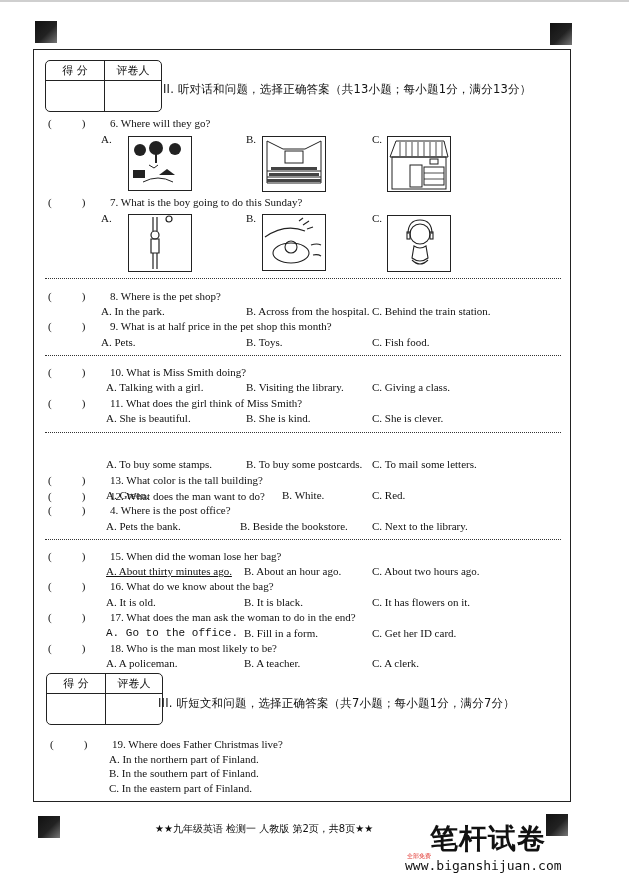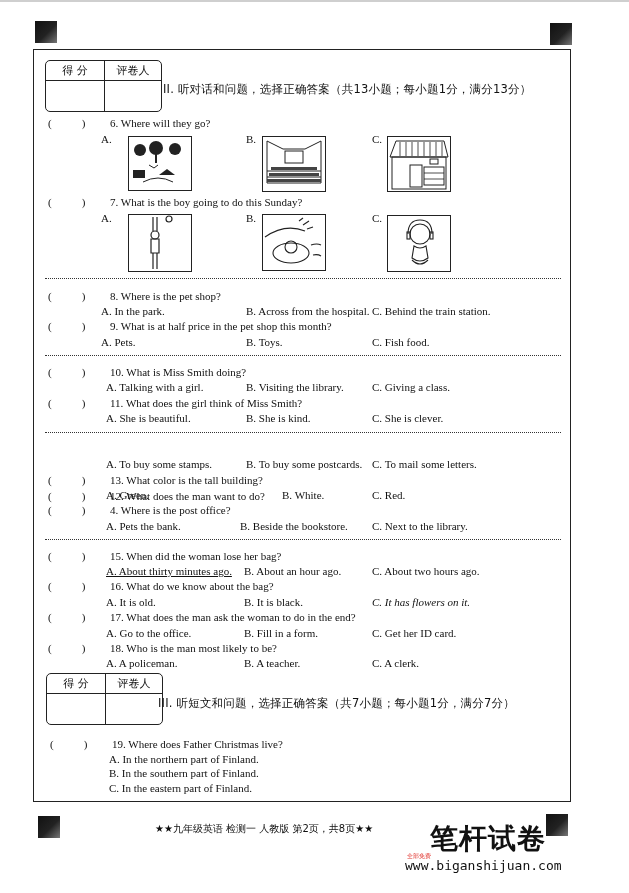--- a/index.html
+++ b/index.html
@@ -175,23 +175,23 @@
 
 <div class="dots" style="top:539px;"></div>
 
 <div class="q" style="left:48px;top:550px;"><span class="paren"><span>(</span><span style="margin-left:30px">)</span></span><span>15.</span> <span>When did the woman lose her bag?</span></div>
 <div class="opt" style="left:106px;top:565px;text-decoration:underline;">A. About thirty minutes ago.</div>
 <div class="opt" style="left:244px;top:565px;">B. About an hour ago.</div>
 <div class="opt" style="left:372px;top:565px;">C. About two hours ago.</div>
 <div class="q" style="left:48px;top:580px;"><span class="paren"><span>(</span><span style="margin-left:30px">)</span></span><span>16.</span> <span>What do we know about the bag?</span></div>
 <div class="opt" style="left:106px;top:596px;text-align:center;">A. It is old.</div>
 <div class="opt" style="left:244px;top:596px;">B. It is black.</div>
-<div class="opt" style="left:372px;top:596px;font-style:italic;">C. It has flowers on it.</div>
+<div class="opt" style="left:372px;top:596px;">C. It has flowers on it.</div>
 <div class="q" style="left:48px;top:611px;"><span class="paren"><span>(</span><span style="margin-left:30px">)</span></span><span>17.</span> <span>What does the man ask the woman to do in the end?</span></div>
-<div class="opt" style="left:106px;top:627px;">A. Go to the office.</div>
+<div class="opt" style="left:106px;top:627px;font-family:Liberation Mono, monospace;">A. Go to the office.</div>
 <div class="opt" style="left:244px;top:627px;">B. Fill in a form.</div>
 <div class="opt" style="left:372px;top:627px;">C. Get her ID card.</div>
 <div class="q" style="left:48px;top:642px;"><span class="paren"><span>(</span><span style="margin-left:30px">)</span></span><span>18.</span> <span>Who is the man most likely to be?</span></div>
 <div class="opt" style="left:106px;top:657px;">A. A policeman.</div>
 <div class="opt" style="left:244px;top:657px;">B. A teacher.</div>
 <div class="opt" style="left:372px;top:657px;">C. A clerk.</div>
 
 <div class="scorebox" style="left:46px;top:673px;">
   <div class="c1">得 分</div>
   <div class="c2">评卷人</div>

